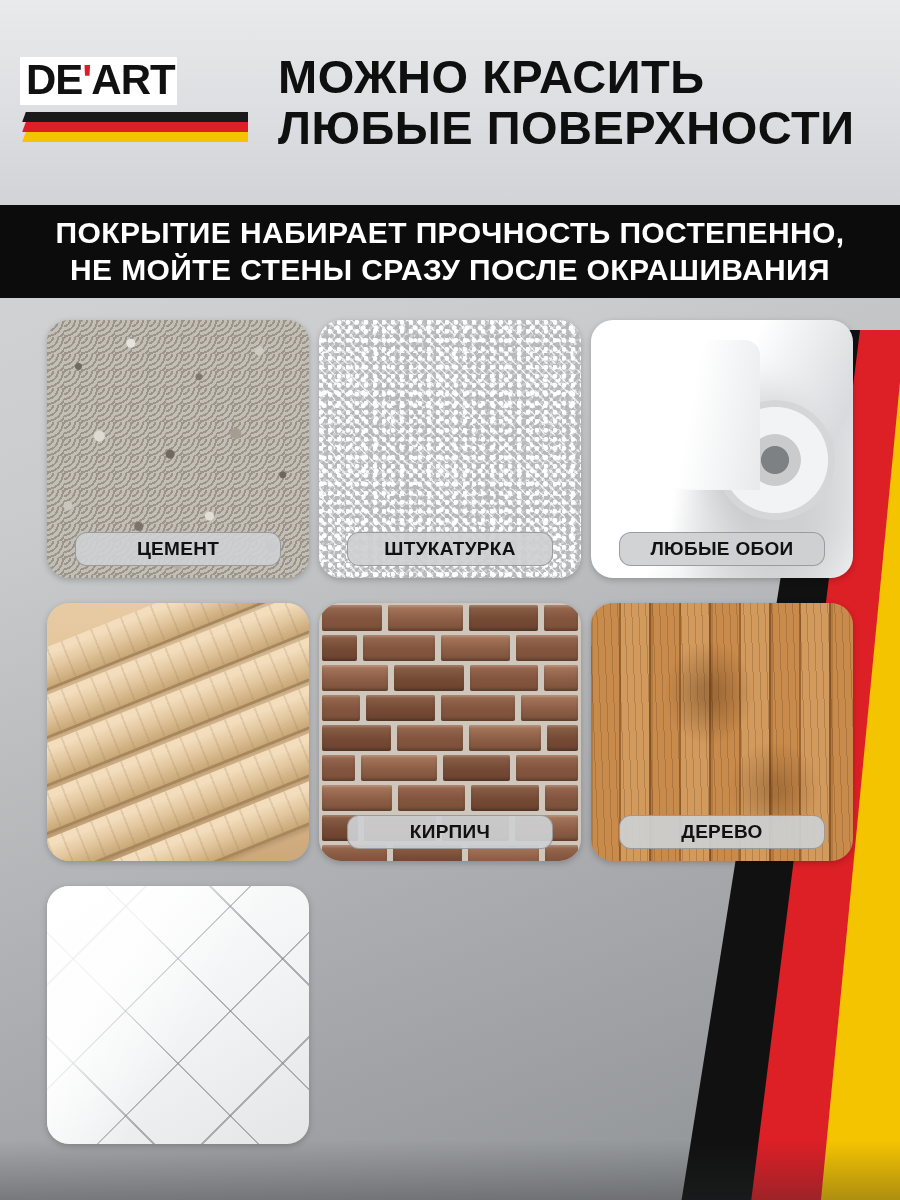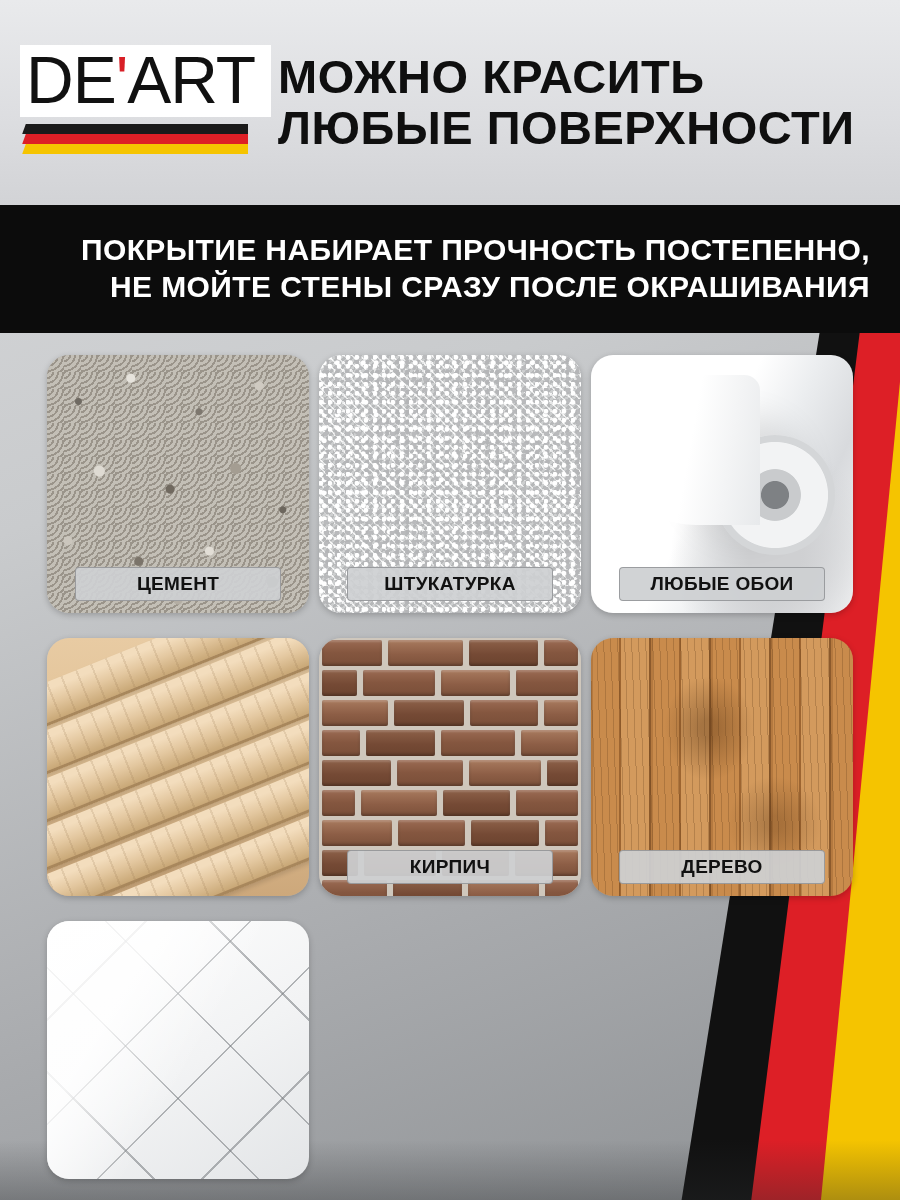--- a/index.html
+++ b/index.html
@@ -44,27 +44,27 @@
     width: 232px;
     flex: 0 0 232px;
     display: flex;
     flex-direction: column;
     align-items: flex-start;
     justify-content: center;
     margin-top: -6px;
   }
   .logo-word {
     font-family: "Liberation Sans", sans-serif;
-    font-weight: normal;
-    font-size: 66px;
+    font-weight: bold;
+    font-size: 42px;
     letter-spacing: -1px;
     color: #111;
     line-height: 1;
     background: #fff;
-    padding: 2px 16px 4px 6px;
+    padding: 2px 2px 4px 6px;
     position: relative;
   }
   .logo-word .apos {
     color: #d81f26;
   }
   .logo-flag {
     margin-top: 7px;
     width: 228px;
     height: 30px;
     display: flex;
@@ -94,24 +94,24 @@
     letter-spacing: 0.5px;
     text-transform: uppercase;
     white-space: nowrap;
   }
 
   
   .banner {
     position: relative;
     z-index: 5;
     background: #0c0c0c;
-    height: 128px;
+    height: 93px;
     display: flex;
     flex-direction: column;
-    align-items: flex-end;
+    align-items: center;
     justify-content: center;
     padding: 0 30px;
     box-sizing: border-box;
   }
   .banner div {
     color: #ffffff;
     font-family: "Liberation Sans", sans-serif;
     font-weight: bold;
     font-size: 30px;
     line-height: 1.22;
@@ -144,21 +144,21 @@
   .cell .swatch {
     position: absolute;
     inset: 0;
   }
   .caption {
     position: absolute;
     left: 28px;
     right: 28px;
     bottom: 12px;
     height: 32px;
-    border-radius: 4px;
+    border-radius: 12px;
     background: rgba(206,208,210,.93);
     border: 1px solid rgba(120,122,125,.6);
     display: flex;
     align-items: center;
     justify-content: center;
     font-family: "Liberation Sans", sans-serif;
     font-weight: bold;
     font-size: 19px;
     color: #111;
     letter-spacing: .3px;

